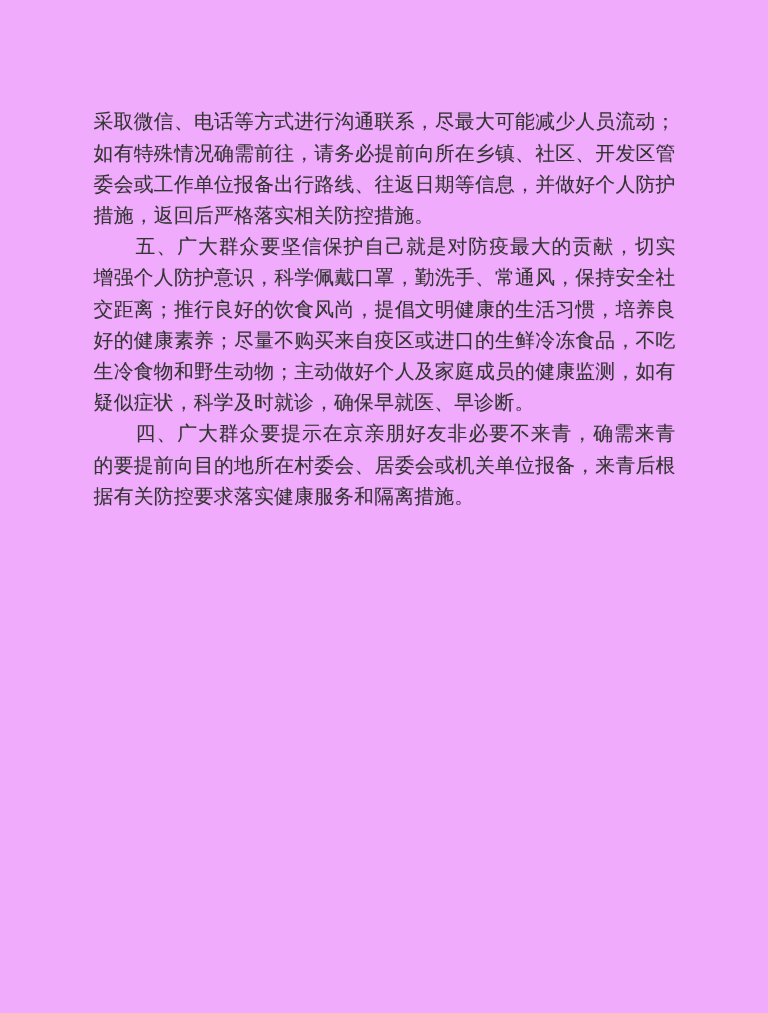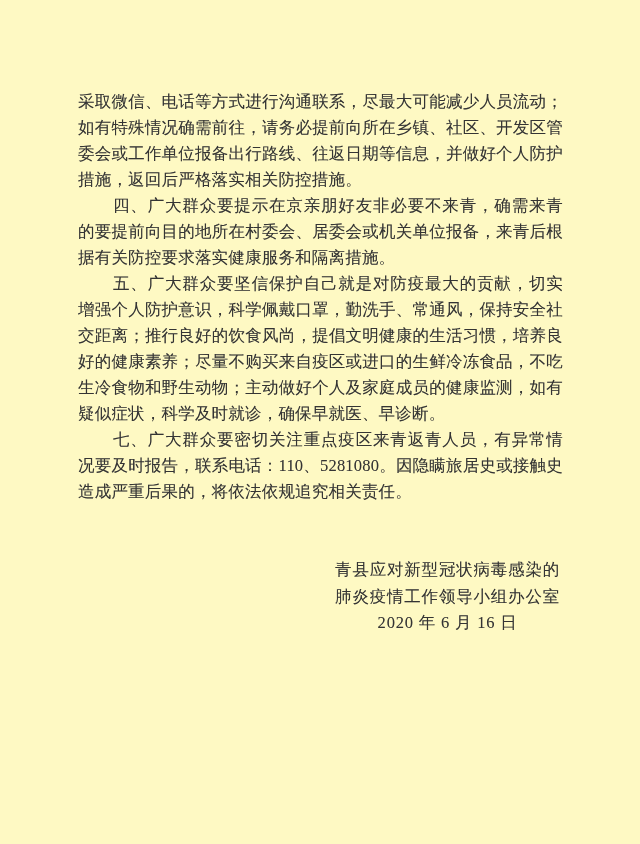--- a/index.html
+++ b/index.html
@@ -4,21 +4,21 @@
 <style>
   html, body {
     margin: 0;
     padding: 0;
     background: #ffffff;
   }
   .page {
     position: relative;
     width: 640px;
     height: 844px;
-    background: #fef9c3;
+    background: #f0abfc;
     overflow: hidden;
     font-family: "Liberation Serif", "DejaVu Serif", serif;
     color: #343434;
   }
   .body-text {
     padding: 89px 77px 0 78px;
   }
   .para {
     margin: 0;
     font-size: 16.5px;
@@ -47,23 +47,17 @@
   .sig-date {
     white-space: nowrap;
   }
 </style>
 </head>
 <body>
 
 <div class="page">
   <div class="body-text">
     <p class="para">采取微信、电话等方式进行沟通联系，尽最大可能减少人员流动；如有特殊情况确需前往，请务必提前向所在乡镇、社区、开发区管委会或工作单位报备出行路线、往返日期等信息，并做好个人防护措施，返回后严格落实相关防控措施。</p>
+    <p class="para indented">五、广大群众要坚信保护自己就是对防疫最大的贡献，切实增强个人防护意识，科学佩戴口罩，勤洗手、常通风，保持安全社交距离；推行良好的饮食风尚，提倡文明健康的生活习惯，培养良好的健康素养；尽量不购买来自疫区或进口的生鲜冷冻食品，不吃生冷食物和野生动物；主动做好个人及家庭成员的健康监测，如有疑似症状，科学及时就诊，确保早就医、早诊断。</p>
     <p class="para indented">四、广大群众要提示在京亲朋好友非必要不来青，确需来青的要提前向目的地所在村委会、居委会或机关单位报备，来青后根据有关防控要求落实健康服务和隔离措施。</p>
-    <p class="para indented">五、广大群众要坚信保护自己就是对防疫最大的贡献，切实增强个人防护意识，科学佩戴口罩，勤洗手、常通风，保持安全社交距离；推行良好的饮食风尚，提倡文明健康的生活习惯，培养良好的健康素养；尽量不购买来自疫区或进口的生鲜冷冻食品，不吃生冷食物和野生动物；主动做好个人及家庭成员的健康监测，如有疑似症状，科学及时就诊，确保早就医、早诊断。</p>
-    <p class="para indented">七、广大群众要密切关注重点疫区来青返青人员，有异常情况要及时报告，联系电话：110、5281080。因隐瞒旅居史或接触史造成严重后果的，将依法依规追究相关责任。</p>
   </div>
 
-  <div class="signature">
-    <div class="sig-line">青县应对新型冠状病毒感染的</div>
-    <div class="sig-line">肺炎疫情工作领导小组办公室</div>
-    <div class="sig-date">2020 年 6 月 16 日</div>
-  </div>
 </div>
 
 </body></html>

